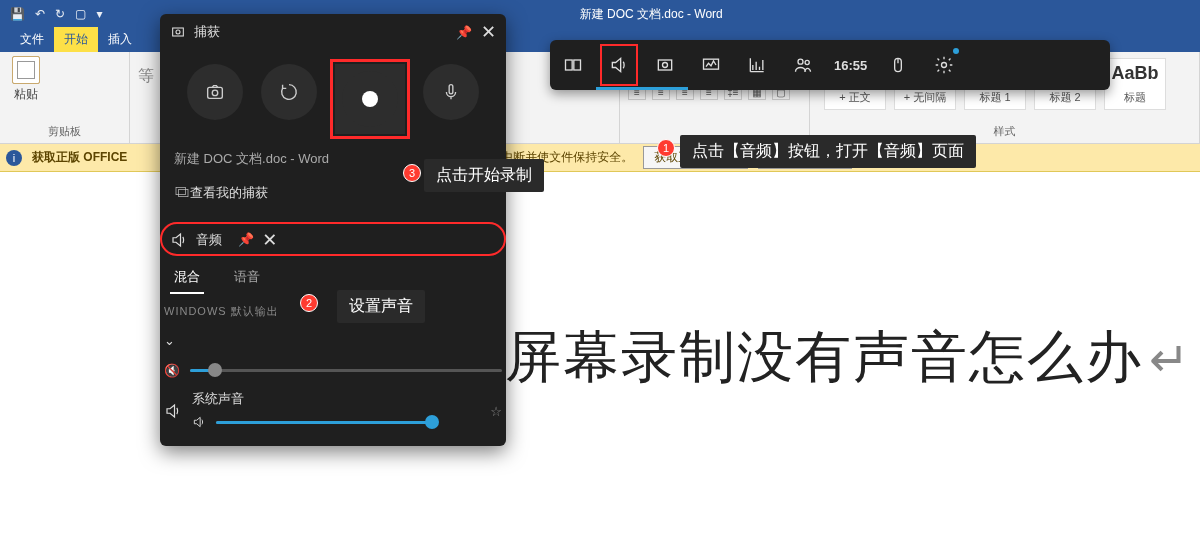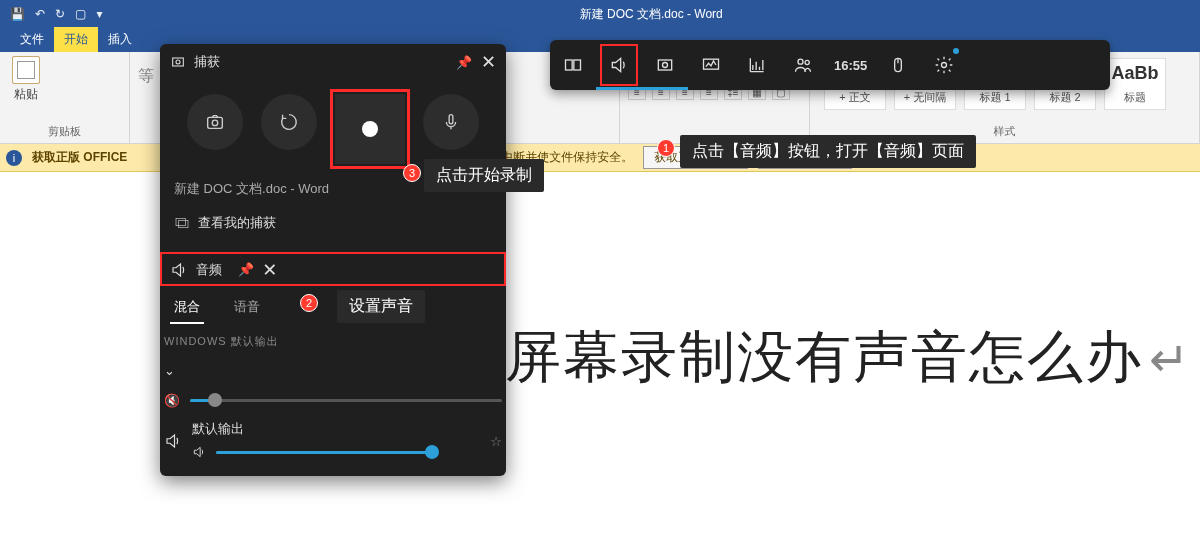--- a/index.html
+++ b/index.html
@@ -51,38 +51,38 @@
 
 
 .gamebar{position:absolute;top:40px;left:550px;width:560px;height:50px;background:#1f1f1f;border-radius:6px;display:flex;align-items:center;color:#ddd;font-size:13px;box-shadow:0 4px 12px rgba(0,0,0,.4);}
 .gamebar .gb{width:46px;height:50px;display:flex;align-items:center;justify-content:center;cursor:pointer;position:relative;}
 .gamebar .gb.sel{box-shadow:inset 0 -3px 0 #2d9fd9;}
 .gamebar .gb.box{outline:2px solid #ff2a2a;outline-offset:-6px;}
 .gamebar .time{margin:12px 8px;font-weight:bold;}
 .gb svg{width:20px;height:20px;fill:none;stroke:#ddd;stroke-width:1.6;}
 
 
-.panel{position:absolute;left:160px;top:14px;width:346px;background:#1f1f1f;color:#ddd;border-radius:6px;box-shadow:0 6px 20px rgba(0,0,0,.5);font-size:13px;margin-top:30px;}
+.panel{position:absolute;left:160px;top:14px;width:346px;background:#1f1f1f;color:#ddd;border-radius:6px;box-shadow:0 6px 20px rgba(0,0,0,.5);font-size:13px;}
 .phead{height:36px;display:flex;align-items:center;padding:0 10px;gap:8px;}
 .phead .spc{flex:1;}
 .phead .pico{width:16px;height:16px;}
 .pbody{padding:8px 14px 14px;}
 .capbtns{display:flex;gap:18px;justify-content:center;padding:6px 0 10px;}
 .cbt{width:56px;height:56px;border-radius:50%;background:#2d2d2d;display:flex;align-items:center;justify-content:center;cursor:pointer;}
 .cbt.recbox{outline:3px solid #ff2a2a;outline-offset:2px;border-radius:0;width:70px;height:70px;}
 .cbt.recbox .cbt-inner{width:56px;height:56px;border-radius:50%;background:#2d2d2d;display:flex;align-items:center;justify-content:center;}
 .cbt svg{width:22px;height:22px;stroke:#ccc;fill:none;stroke-width:1.5;}
 .recdot{width:16px;height:16px;border-radius:50%;background:#fff;}
 .capname{color:#aaa;padding:6px 0 10px;}
-.caprow{display:flex;align-items:center;gap:8px;padding:6px 0;cursor:pointer;}
+.caprow{display:flex;align-items:flex-start;padding:6px 0;cursor:pointer;}
 .caprow svg{width:16px;height:16px;stroke:#ccc;fill:none;}
 
 
 .audhead{height:34px;display:flex;align-items:center;padding:0 10px;gap:8px;border-top:1px solid #333;}
-.audhead.box{outline:2px solid #ff2a2a;outline-offset:-2px;}
+.audhead.box{outline:2px solid #ff2a2a;outline-offset:-2px;border-radius:17px;}
 .audtabs{display:flex;padding:6px 10px 0;gap:26px;}
 .audtab{padding:6px 4px;color:#aaa;cursor:pointer;}
 .audtab.active{color:#fff;border-bottom:2px solid #fff;}
 .sect{padding:10px 4px;}
 .sect .sh{color:#888;font-size:11px;letter-spacing:1px;margin-bottom:8px;}
 .devrow{display:flex;align-items:center;justify-content:space-between;padding:6px 0;}
 .slider{position:relative;height:20px;margin-top:6px;display:flex;align-items:center;gap:10px;}
 .slider .mute{width:16px;}
 .track{flex:1;height:3px;background:#555;position:relative;border-radius:2px;}
 .track .fill{position:absolute;left:0;top:0;bottom:0;background:#2d9fd9;border-radius:2px;}
@@ -324,21 +324,21 @@
           <div class="thumb gray" style="left:8%"></div>
         </div>
     </div>
 
     <div class="syshead">
       <svg class="ic" viewBox="0 0 24 24">
           <path d="M4 9v6h4l6 5V4l-6 5H4z"></path>
           <path d="M17 8c1.5 1.5 1.5 6.5 0 8"></path>
         </svg>
       <div>
-        <div>默认输出</div>
+        <div>系统声音</div>
         <div class="slider" style="width:240px;margin-top:4px">
           <svg class="ic" style="width:14px;height:14px" viewBox="0 0 24 24">
               <path d="M4 9v6h4l6 5V4l-6 5H4z"></path>
               <path d="M17 8c1.5 1.5 1.5 6.5 0 8"></path>
             </svg>
           <div class="track">
               <div class="fill" style="width:100%"></div>
               <div class="thumb" style="left:100%"></div>
             </div>
         </div>

